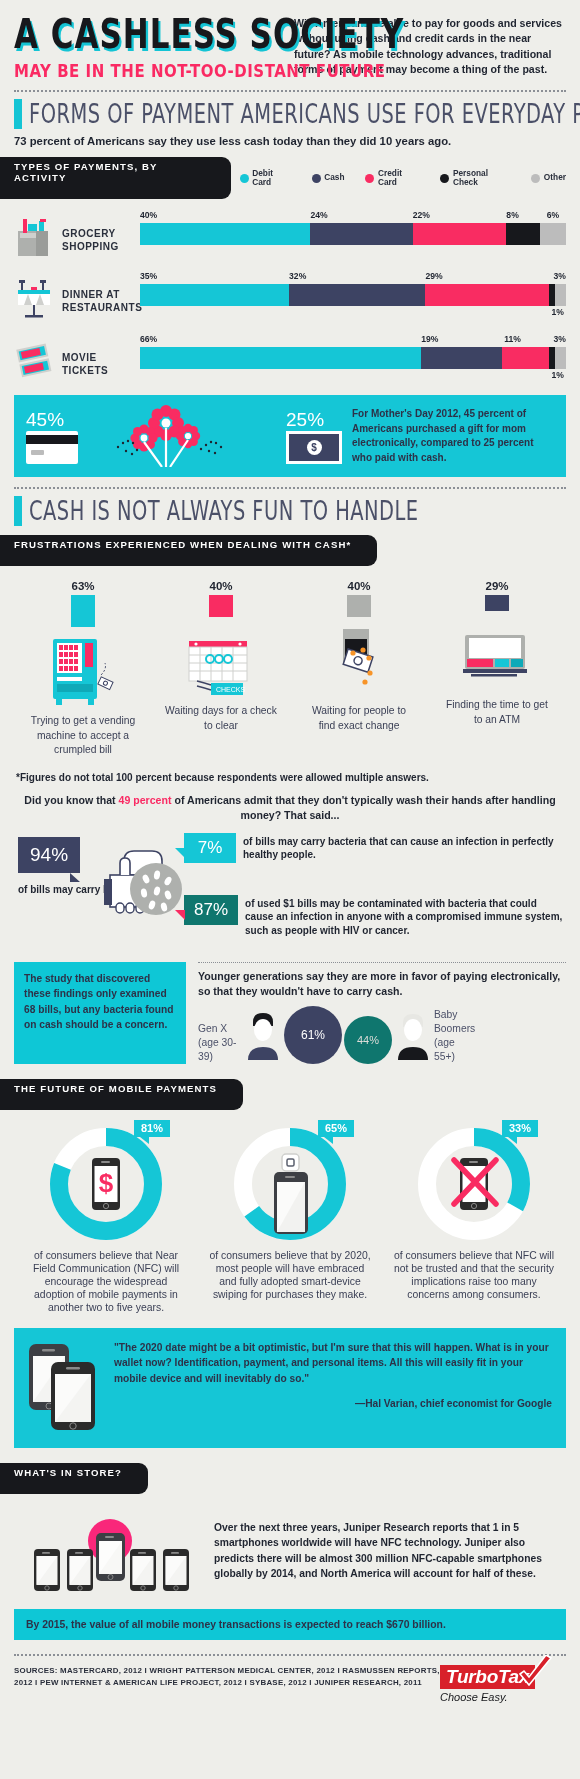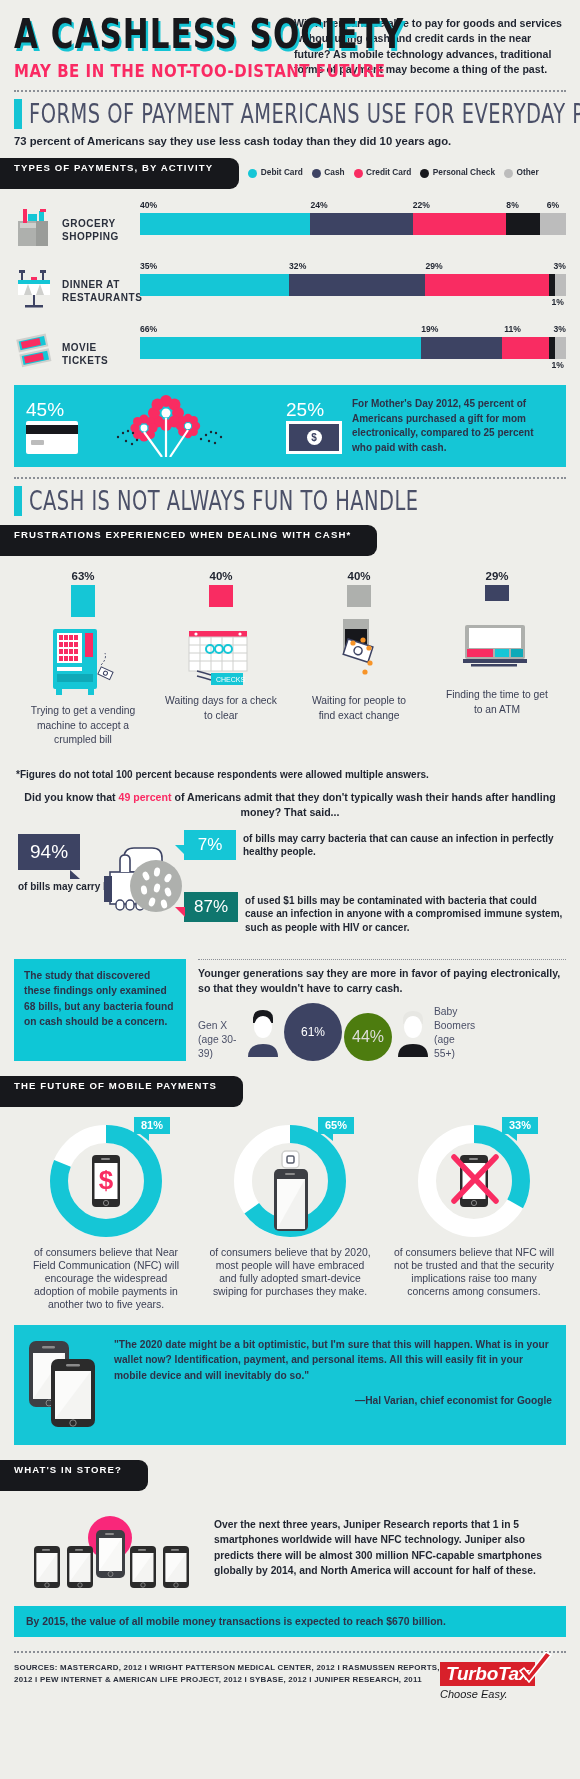--- a/index.html
+++ b/index.html
@@ -87,21 +87,21 @@
     flex: 1;
     font-size: 10.6px;
     line-height: 15.4px;
     color: #1f2430;
     padding-top: 3px;
     font-weight: 600;
   }
 
   
   .legend-row { display: flex; align-items: center; margin-top: 9px; }
-  .legend { display: flex; align-items: center; gap: 9px; margin-left: 9px; }
+  .legend { display: flex; align-items: center; gap: 21px; margin-left: 9px; }
   .leg-item { display: flex; align-items: center; gap: 3.5px; }
   .leg-dot { width: 9px; height: 9px; border-radius: 50%; flex: 0 0 9px; }
   .leg-lbl { font-size: 8.3px; line-height: 9.5px; color: #2a2f3c; font-weight: 600; }
 
   
   .bars { margin-top: 11px; }
   .bar-row { display: flex; align-items: flex-start; margin-bottom: 10px; }
   .bar-icon { width: 48px; flex: 0 0 48px; padding-top: 7px; }
   .bar-name {
     width: 78px; flex: 0 0 78px;
@@ -168,21 +168,21 @@
   .frus-col { flex: 1; display: flex; flex-direction: column; align-items: center; }
   .frus-pct { font-size: 11.5px; font-weight: 700; color: #1f2430; margin-bottom: 3px; }
   .frus-swatch { width: 24px; height: 30px; }
   .frus-art { height: 74px; display: flex; align-items: flex-end; justify-content: center; margin-top: 6px; }
   .frus-lbl {
     font-size: 10.3px; line-height: 14.5px; text-align: center;
     color: #3a3f55; margin-top: 7px; width: 112px;
   }
   .footnote {
     font-size: 10px; color: #1f2430; font-weight: 600;
-    margin-top: 21px; padding-left: 2px;
+    margin-top: 14px; padding-left: 2px;
   }
 
   
   .bact-intro { font-size: 10.6px; line-height: 15px; color: #1f2430; font-weight: 700; margin-top: 10px; text-align: center; }
   .bact-intro .pink { color: #fa2a63; }
   .bact-block { display: flex; margin-top: 10px; gap: 0; }
   .bact-left { width: 170px; flex: 0 0 170px; position: relative; height: 100px; }
   .bubble-94 {
     background: #3d4363; color: #ffffff;
     font-size: 19px; font-weight: 400;
@@ -226,21 +226,21 @@
   .gen-right { flex: 1; }
   .gen-lead { font-size: 10.6px; line-height: 15px; color: #1f2430; font-weight: 600; }
   .gen-chart { display: flex; align-items: flex-end; margin-top: 7px; gap: 2px; }
   .gen-cap { font-size: 10.3px; line-height: 14px; color: #4b5068; width: 44px; }
   .gen-circ {
     border-radius: 50%; color: #ffffff;
     display: flex; align-items: center; justify-content: center;
     font-size: 12px; font-weight: 400;
   }
   .gen-circ.dark { width: 58px; height: 58px; background: #3d4363; }
-  .gen-circ.grey { width: 48px; height: 48px; background: #4d7c0f; color: #ddddd9; font-size: 16px; }
+  .gen-circ.grey { width: 48px; height: 48px; background: #0f766e; color: #ddddd9; font-size: 11px; }
   .person { width: 38px; }
 
   
   .donuts { display: flex; margin-top: 14px; }
   .donut-col { flex: 1; display: flex; flex-direction: column; align-items: center; }
   .donut-wrap { position: relative; width: 120px; height: 120px; }
   .donut-badge {
     position: absolute; right: -4px; top: -4px;
     background: #15c6d6; color: #ffffff;
     font-size: 11px; font-weight: 600; padding: 2.5px 7px;

